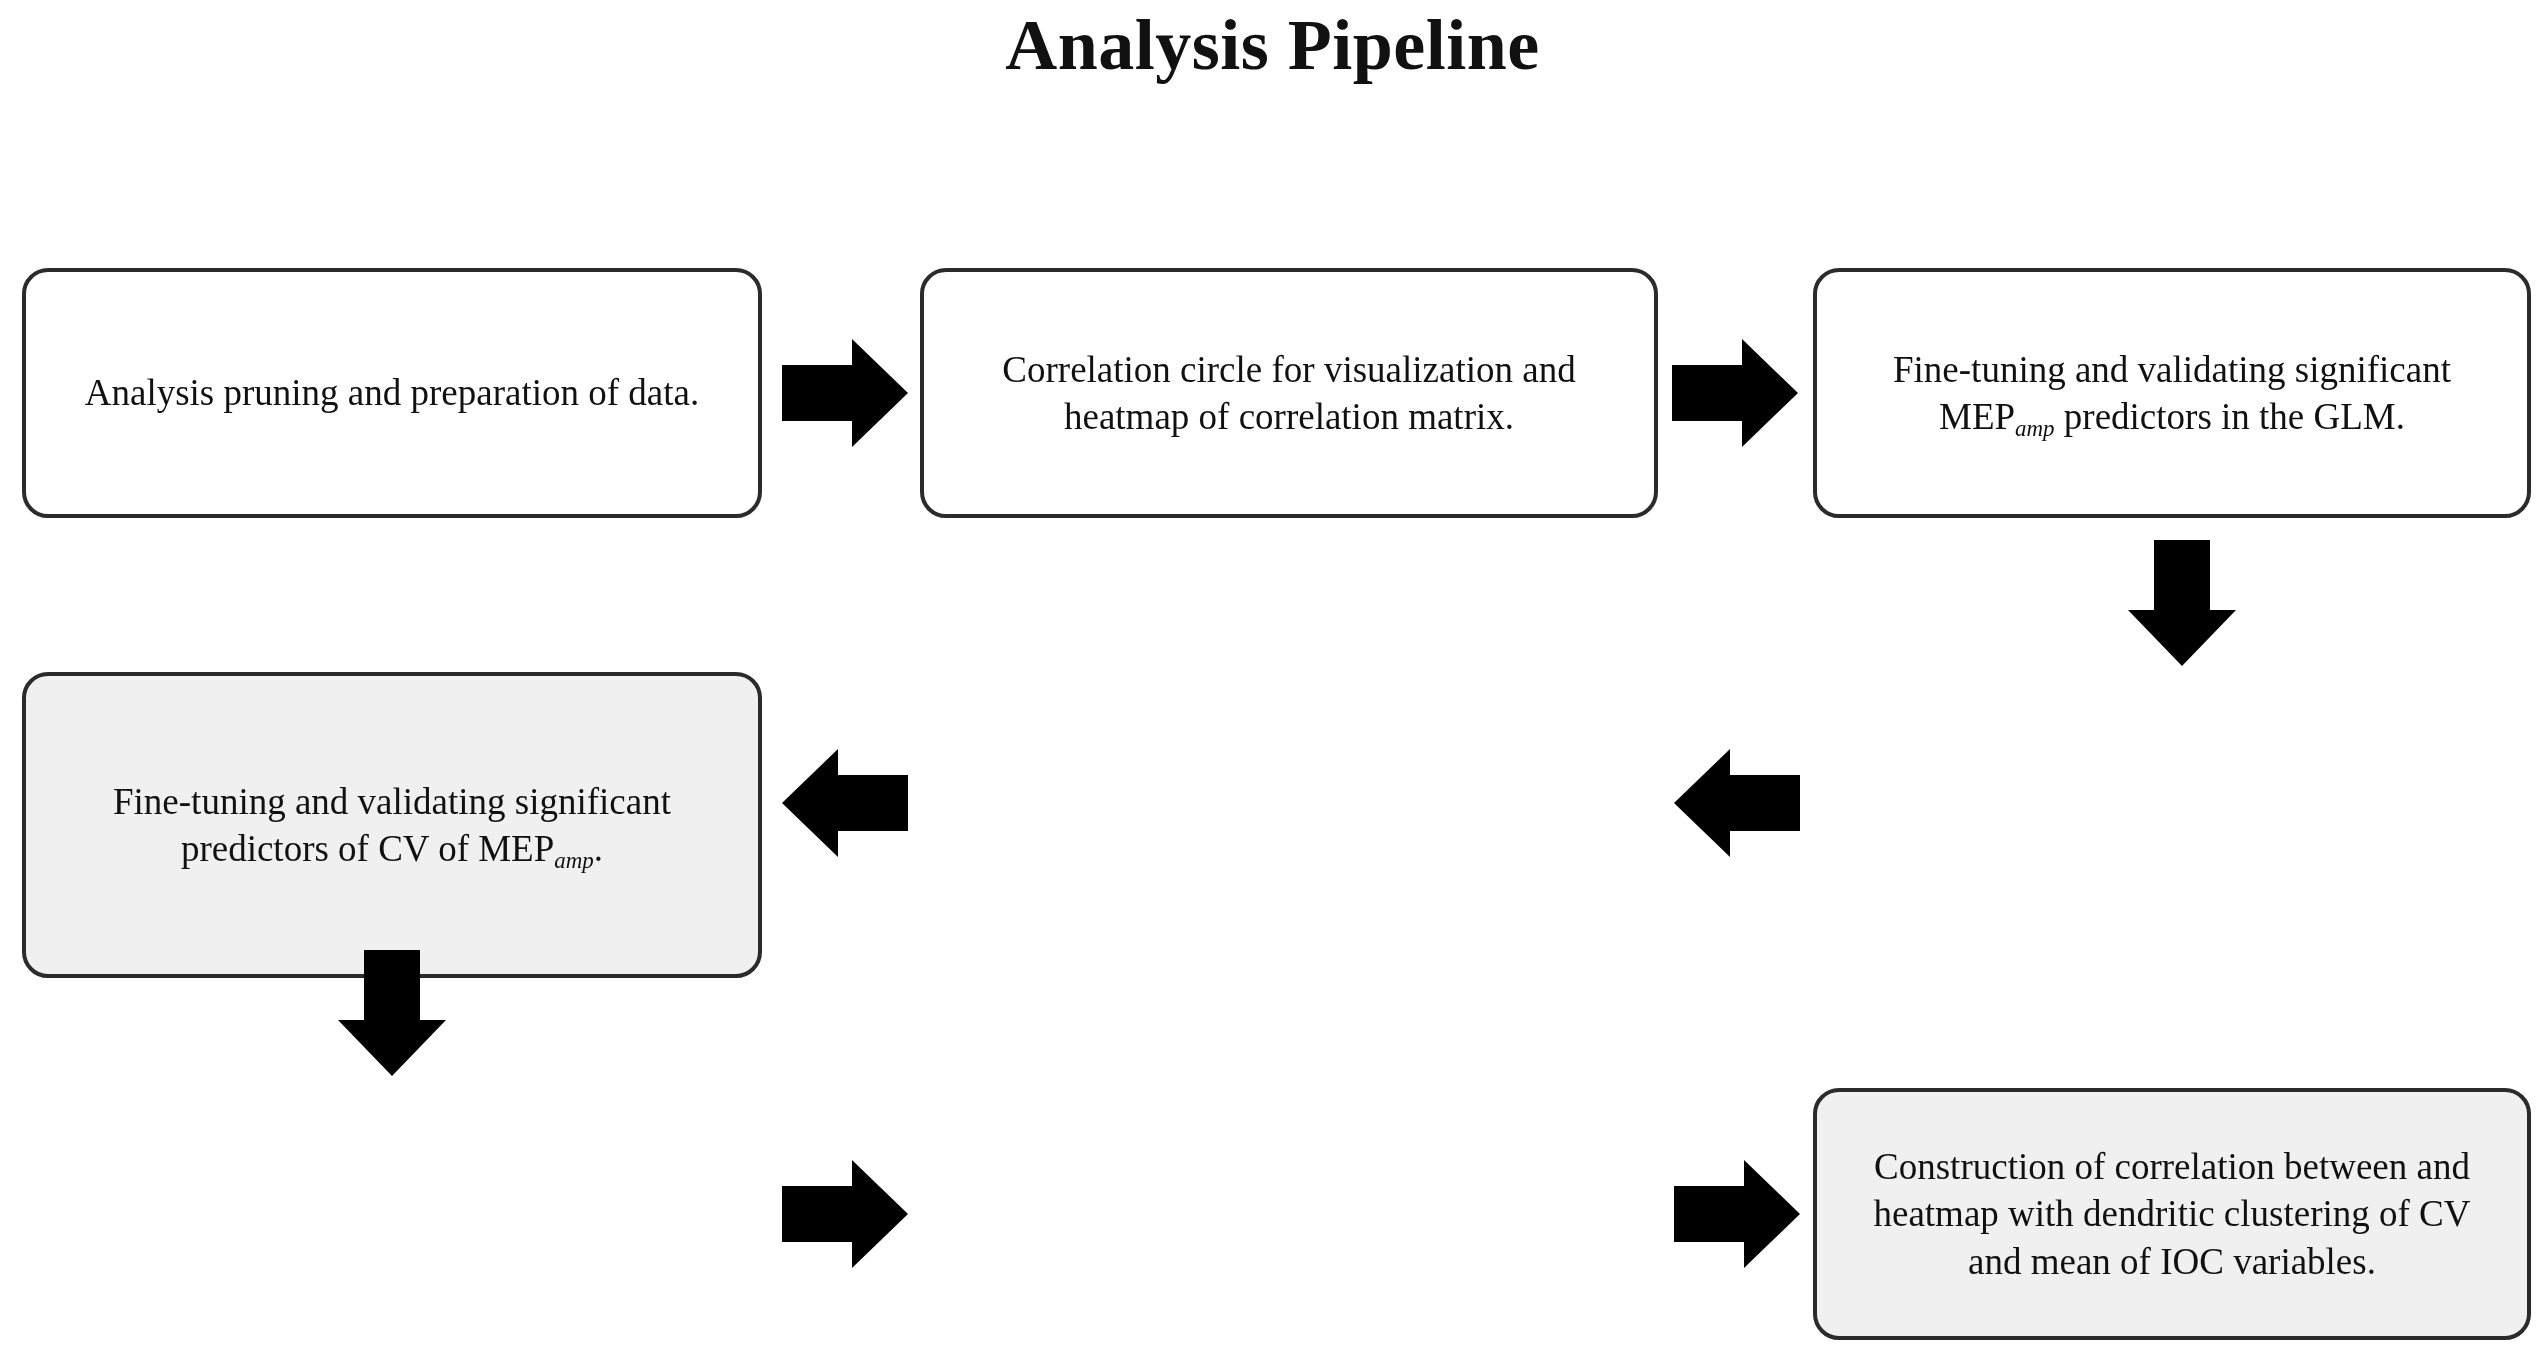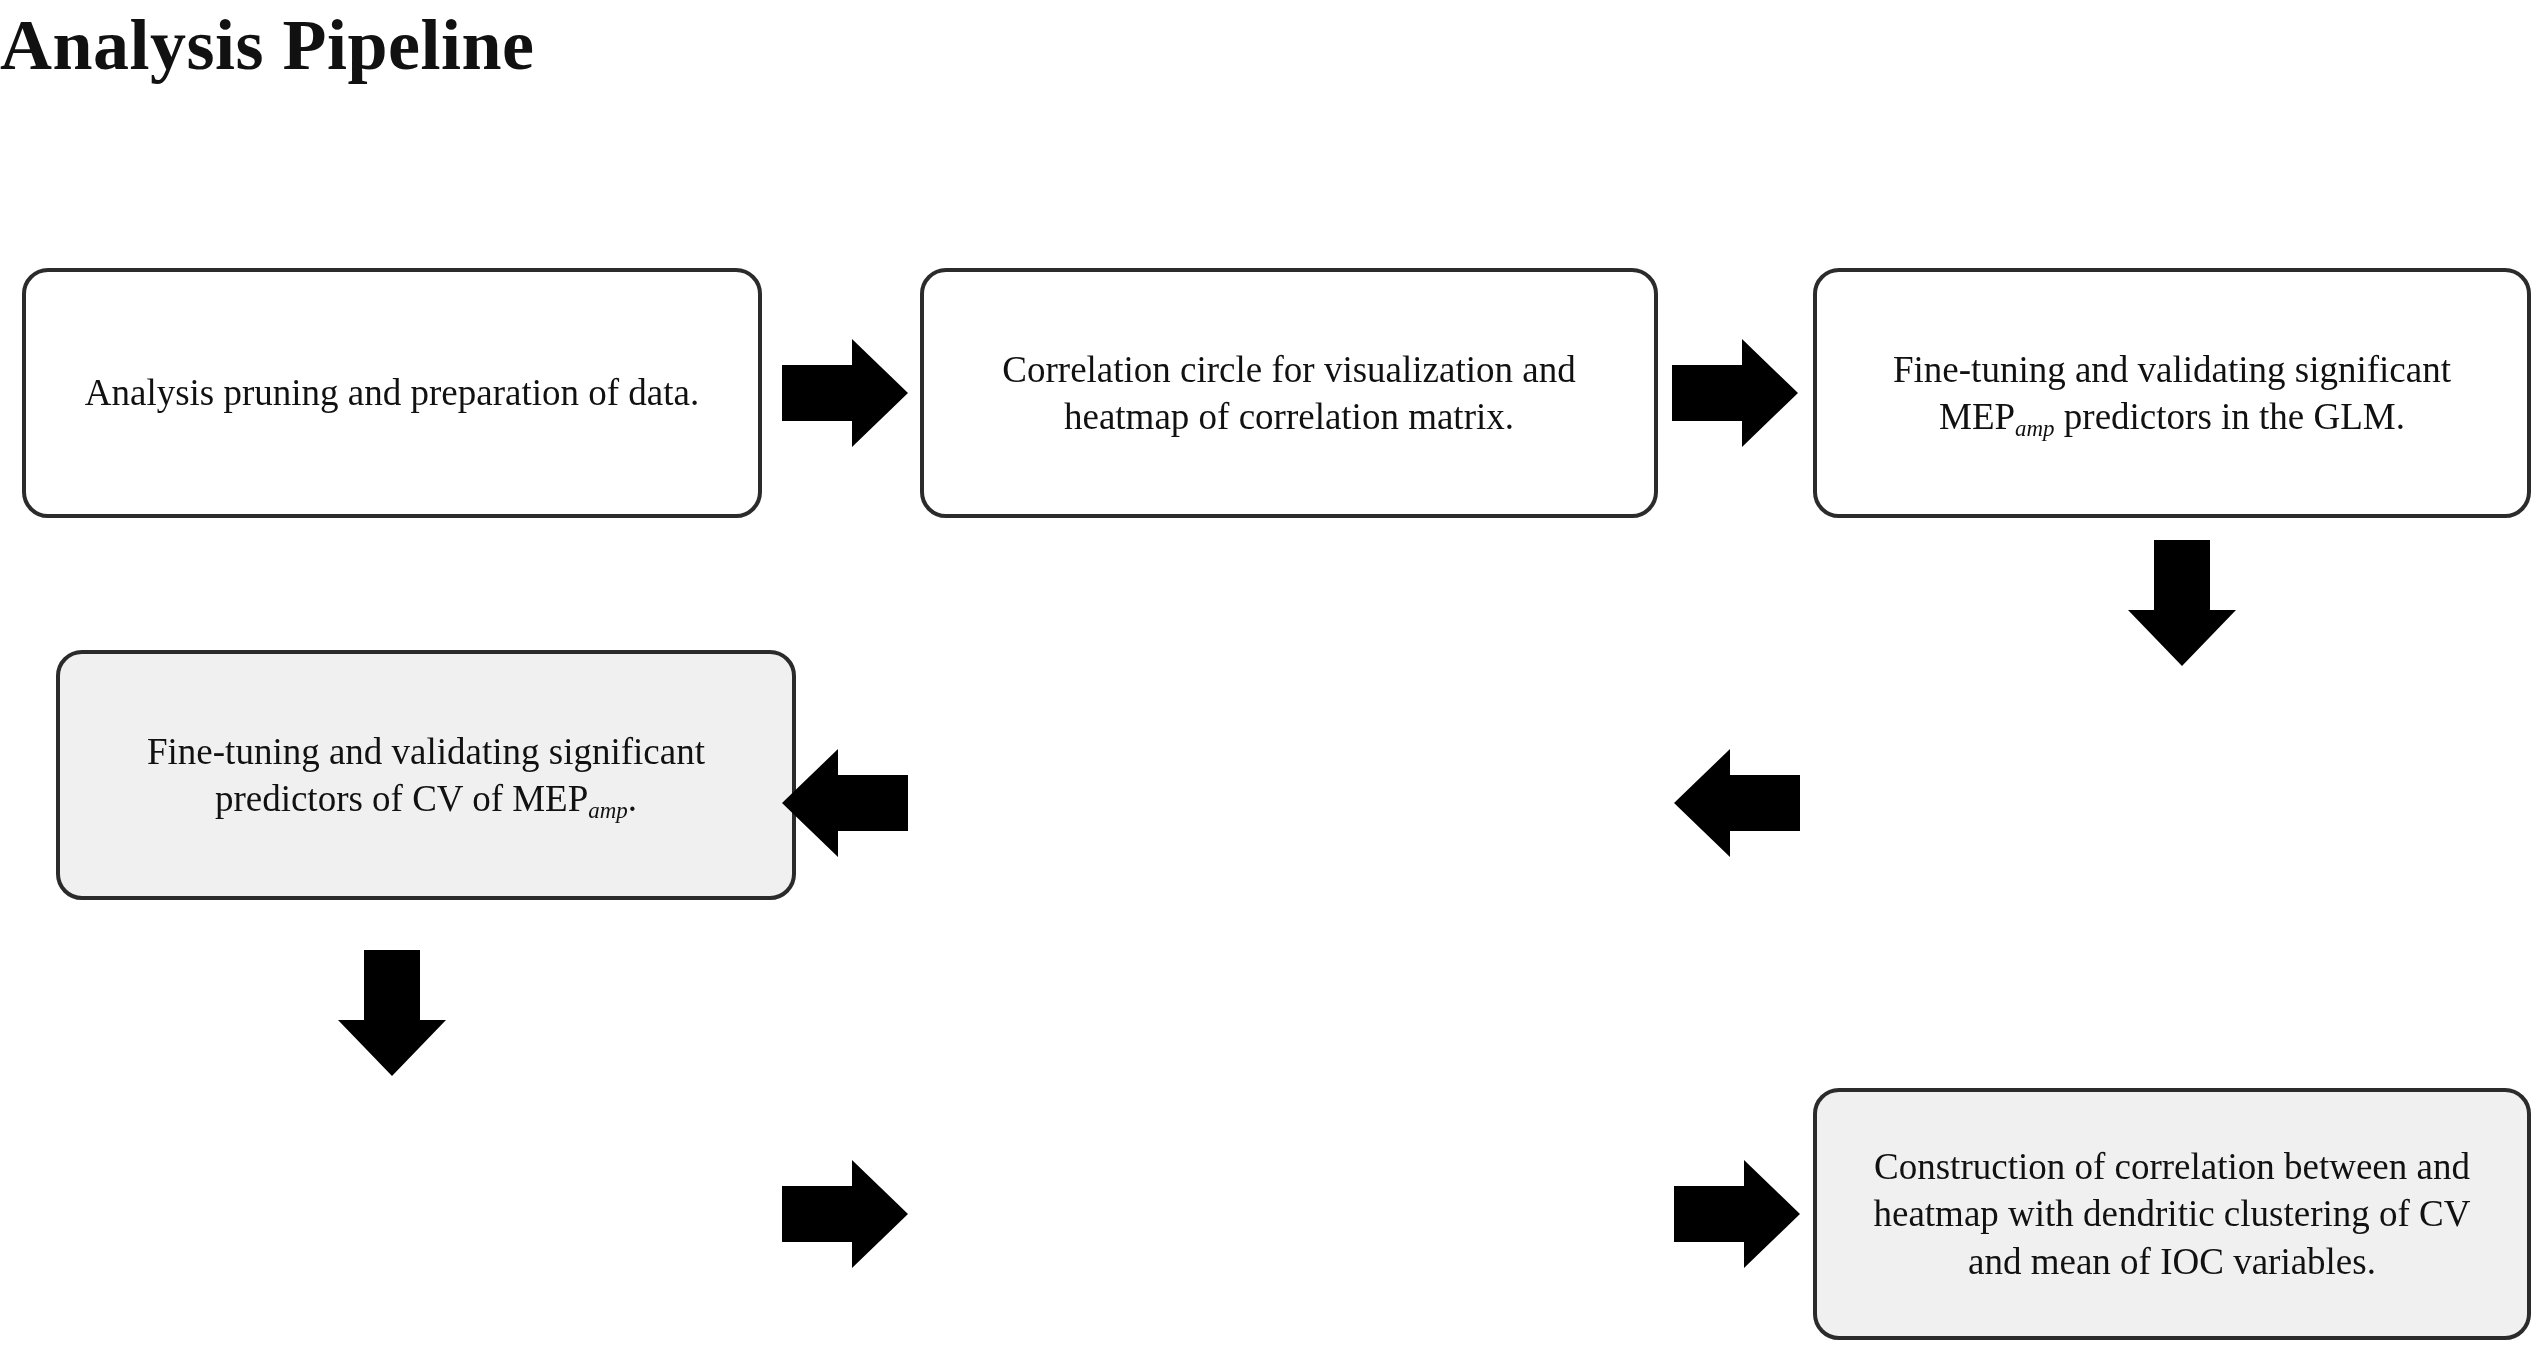--- a/index.html
+++ b/index.html
@@ -20,20 +20,21 @@
     width: 2545px;
     height: 1349px;
   }
 
   
   .title {
     position: absolute;
     left: 0;
     top: 8px;
     width: 2545px;
+    text-align: center;
     font-size: 72px;
     font-weight: bold;
     color: #111111;
     letter-spacing: 0.5px;
     line-height: 1.05;
   }
 
   
   .box {
     position: absolute;
@@ -66,21 +67,21 @@
     font-style: italic;
   }
 
   
   .col1 { left: 22px;   width: 740px; }
   .col2 { left: 920px;  width: 738px; }
   .col3 { left: 1813px; width: 718px; }
 
   
   .row1 { top: 268px;  height: 250px; }
-  .row2 { top: 650px;  height: 250px; margin-left: 34px; }
+  .row2 { top: 672px;  height: 306px; }
   .row3 { top: 1088px; height: 252px; }
 
   
   .arrow {
     position: absolute;
   }
   .arrow svg { display: block; }
 
   
   .arrow-h { width: 126px; height: 112px; }

